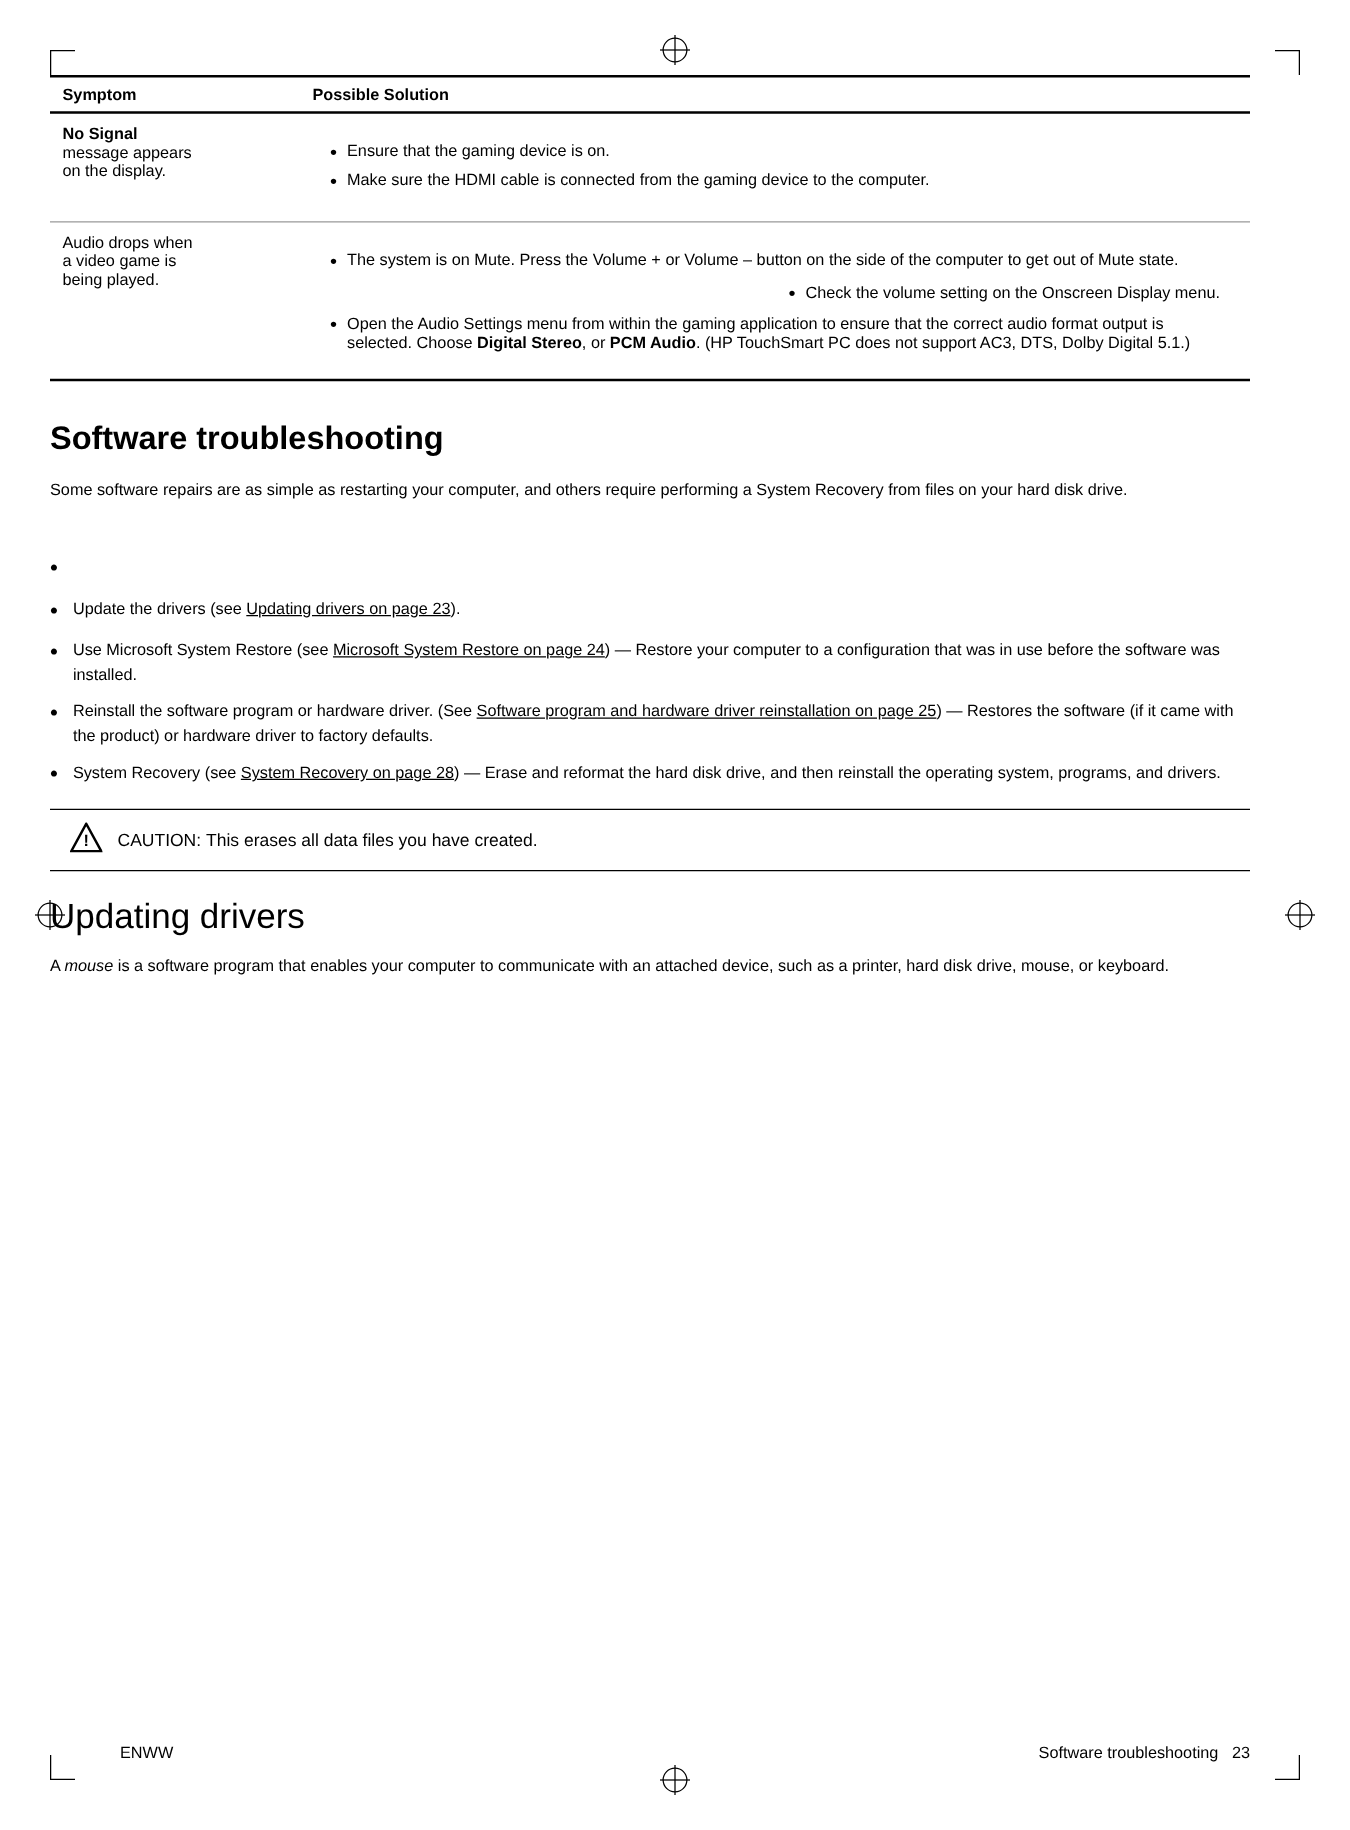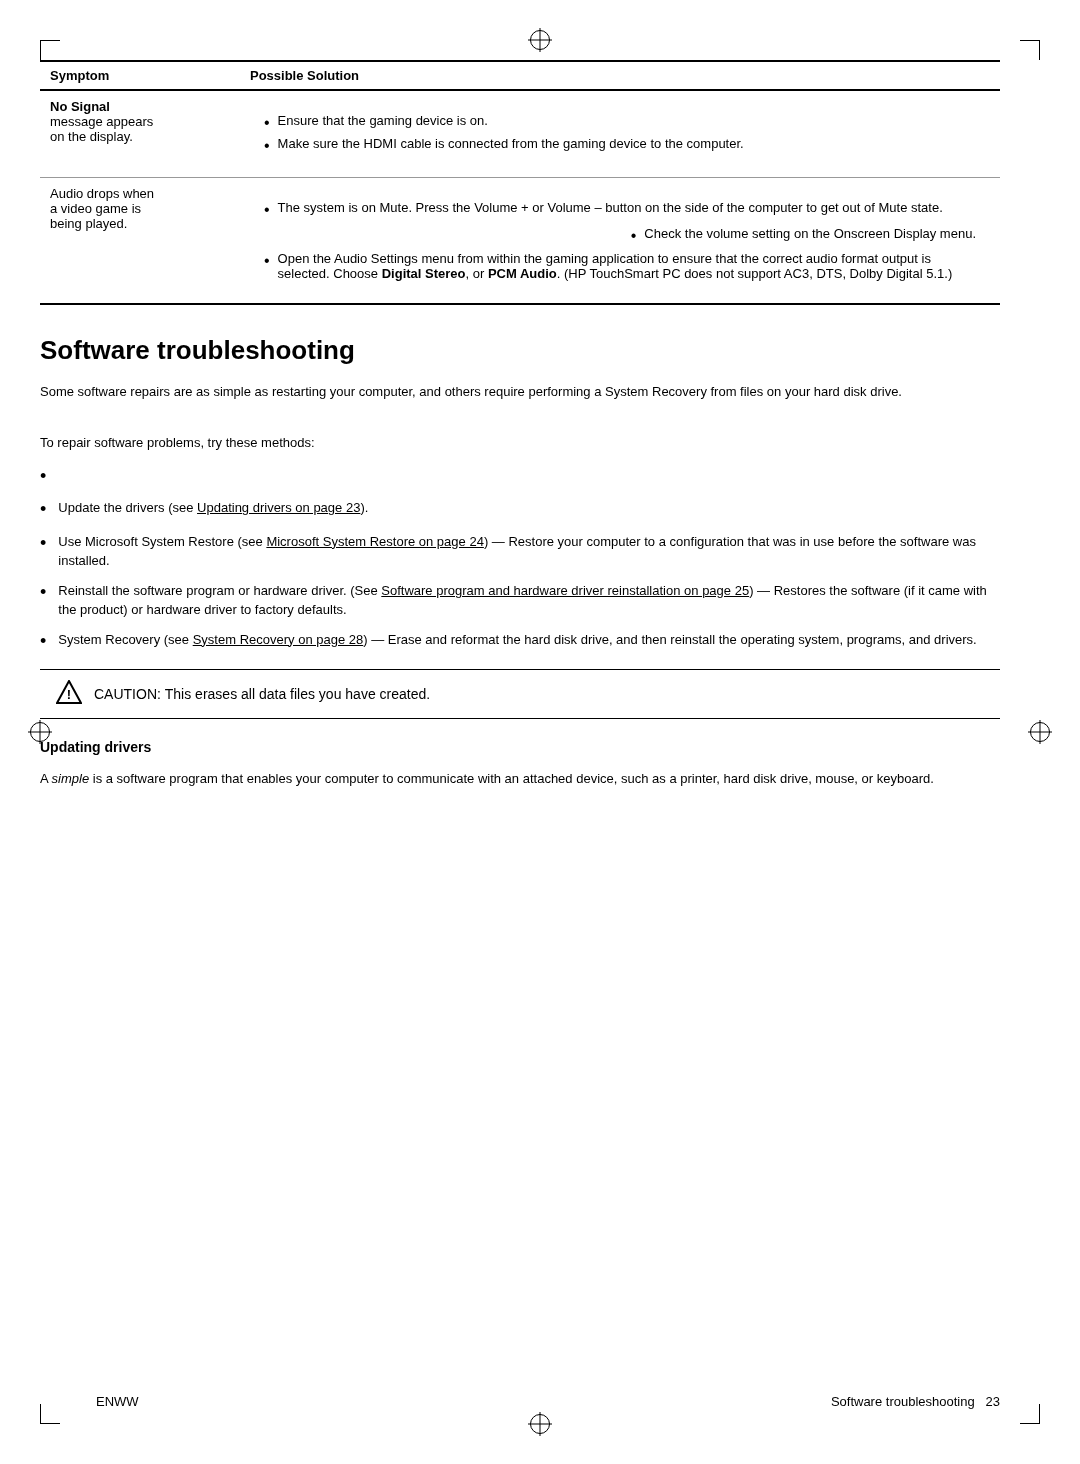--- a/index.html
+++ b/index.html
@@ -179,22 +179,22 @@
 
     
     .section-heading {
       font-size: 26px;
       font-weight: bold;
       margin-bottom: 16px;
       margin-top: 10px;
     }
 
     .section-subheading {
-      font-size: 14px;
-      font-weight: bold;
+      font-size: 28px;
+      font-weight: normal;
       margin-bottom: 14px;
     }
 
     .body-text {
       font-size: 13px;
       line-height: 1.5;
       margin-bottom: 12px;
     }
 
     .methods-list {
@@ -348,21 +348,20 @@
         </tr>
       </tbody>
     </table>
 
     <h1 class="section-heading">Software troubleshooting</h1>
 
     <p class="body-text">Some software repairs are as simple as restarting your computer, and others require performing a System Recovery from files on your hard disk drive.</p>
 
     <div class="spacer"></div>
 
-    <p class="body-text">To repair software problems, try these methods:</p>
 
     <ul class="methods-list">
       <li>
         <span class="bullet-dot">•</span>
       </li>
       <li>
         <span class="bullet-dot">•</span>
         <span>Update the drivers (see <span class="underline-link">Updating drivers on page 23</span>).</span>
       </li>
       <li>
@@ -386,21 +385,21 @@
           <text x="13" y="19" text-anchor="middle" font-size="13" font-weight="bold" fill="#000">!</text>
         </svg>
       </div>
       <div class="caution-text">
         <span class="caution-label">CAUTION:</span>&nbsp;<span>This erases all data files you have created.</span>
       </div>
     </div>
 
     <h2 class="section-subheading">Updating drivers</h2>
 
-    <p class="body-text">A <em>simple</em> is a software program that enables your computer to communicate with an attached device, such as a printer, hard disk drive, mouse, or keyboard.</p>
+    <p class="body-text">A <em>mouse</em> is a software program that enables your computer to communicate with an attached device, such as a printer, hard disk drive, mouse, or keyboard.</p>
 
   </div>
 
   <div class="page-footer">
     <span class="footer-left">ENWW</span>
     <span class="footer-right">
       <span>Software troubleshooting</span>&nbsp;&nbsp;&nbsp;<span>23</span>
     </span>
   </div>
 </div>

